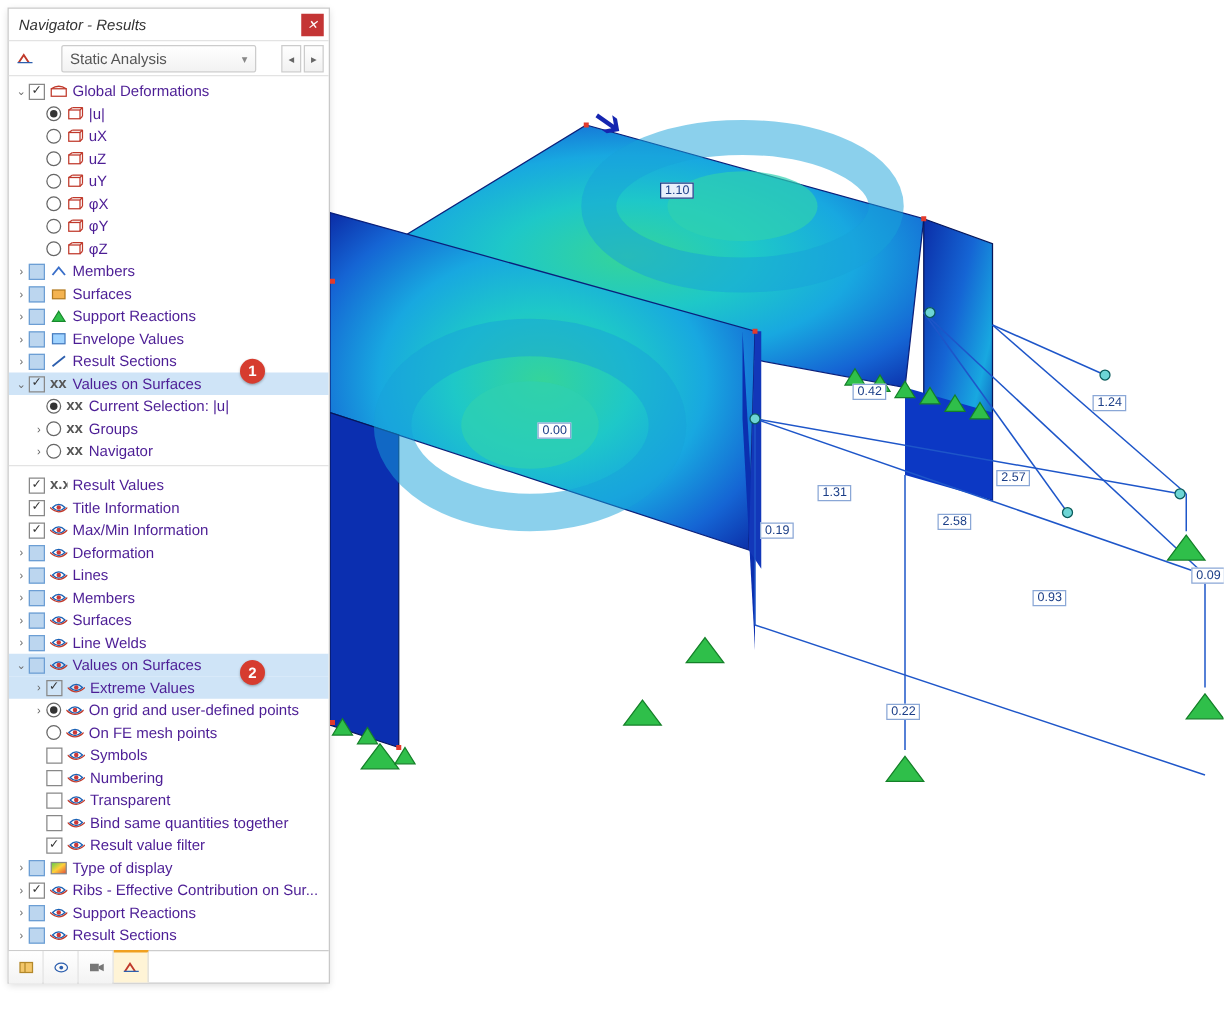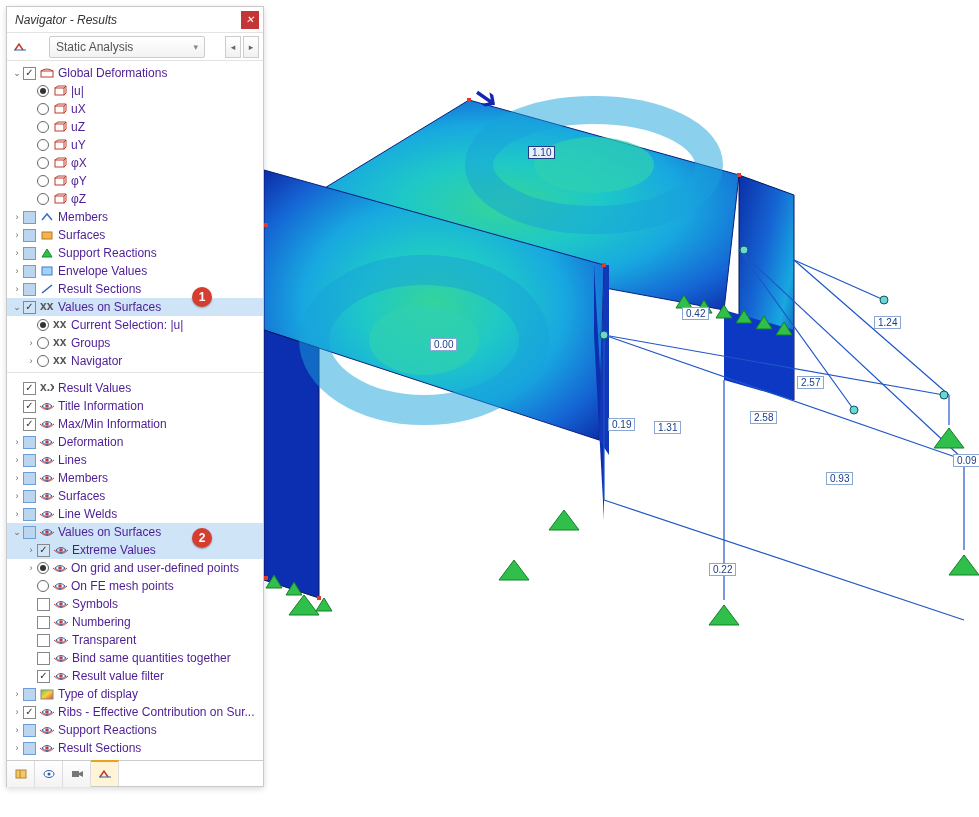--- a/index.html
+++ b/index.html
@@ -653,19 +653,19 @@
 
   <div class="arrow-anno" style="left:210px; top:80px;">➔</div>
 
   <div id="labels-mount">
       <div class="val-label val-highlight" style="left: 264px; top: 146px;">1.10</div>
       <div class="val-label" style="left: 166px; top: 338px;">0.00</div>
       <div class="val-label" style="left: 418px; top: 307px;">0.42</div>
       <div class="val-label" style="left: 533px; top: 376px;">2.57</div>
       <div class="val-label" style="left: 598px; top: 316px; margin-left: 12px;">1.24</div>
       <div class="val-label" style="left: 344px; top: 418px;">0.19</div>
-      <div class="val-label" style="left: 390px; top: 421px; text-align: right;">1.31</div>
+      <div class="val-label" style="left: 390px; top: 388px; text-align: right;">1.31</div>
       <div class="val-label" style="left: 486px; top: 411px;">2.58</div>
       <div class="val-label" style="left: 562px; top: 472px;">0.93</div>
       <div class="val-label" style="left: 689px; top: 454px;">0.09</div>
       <div class="val-label" style="left: 445px; top: 563px;">0.22</div>
     </div>
 </div>
 
 </body></html>

